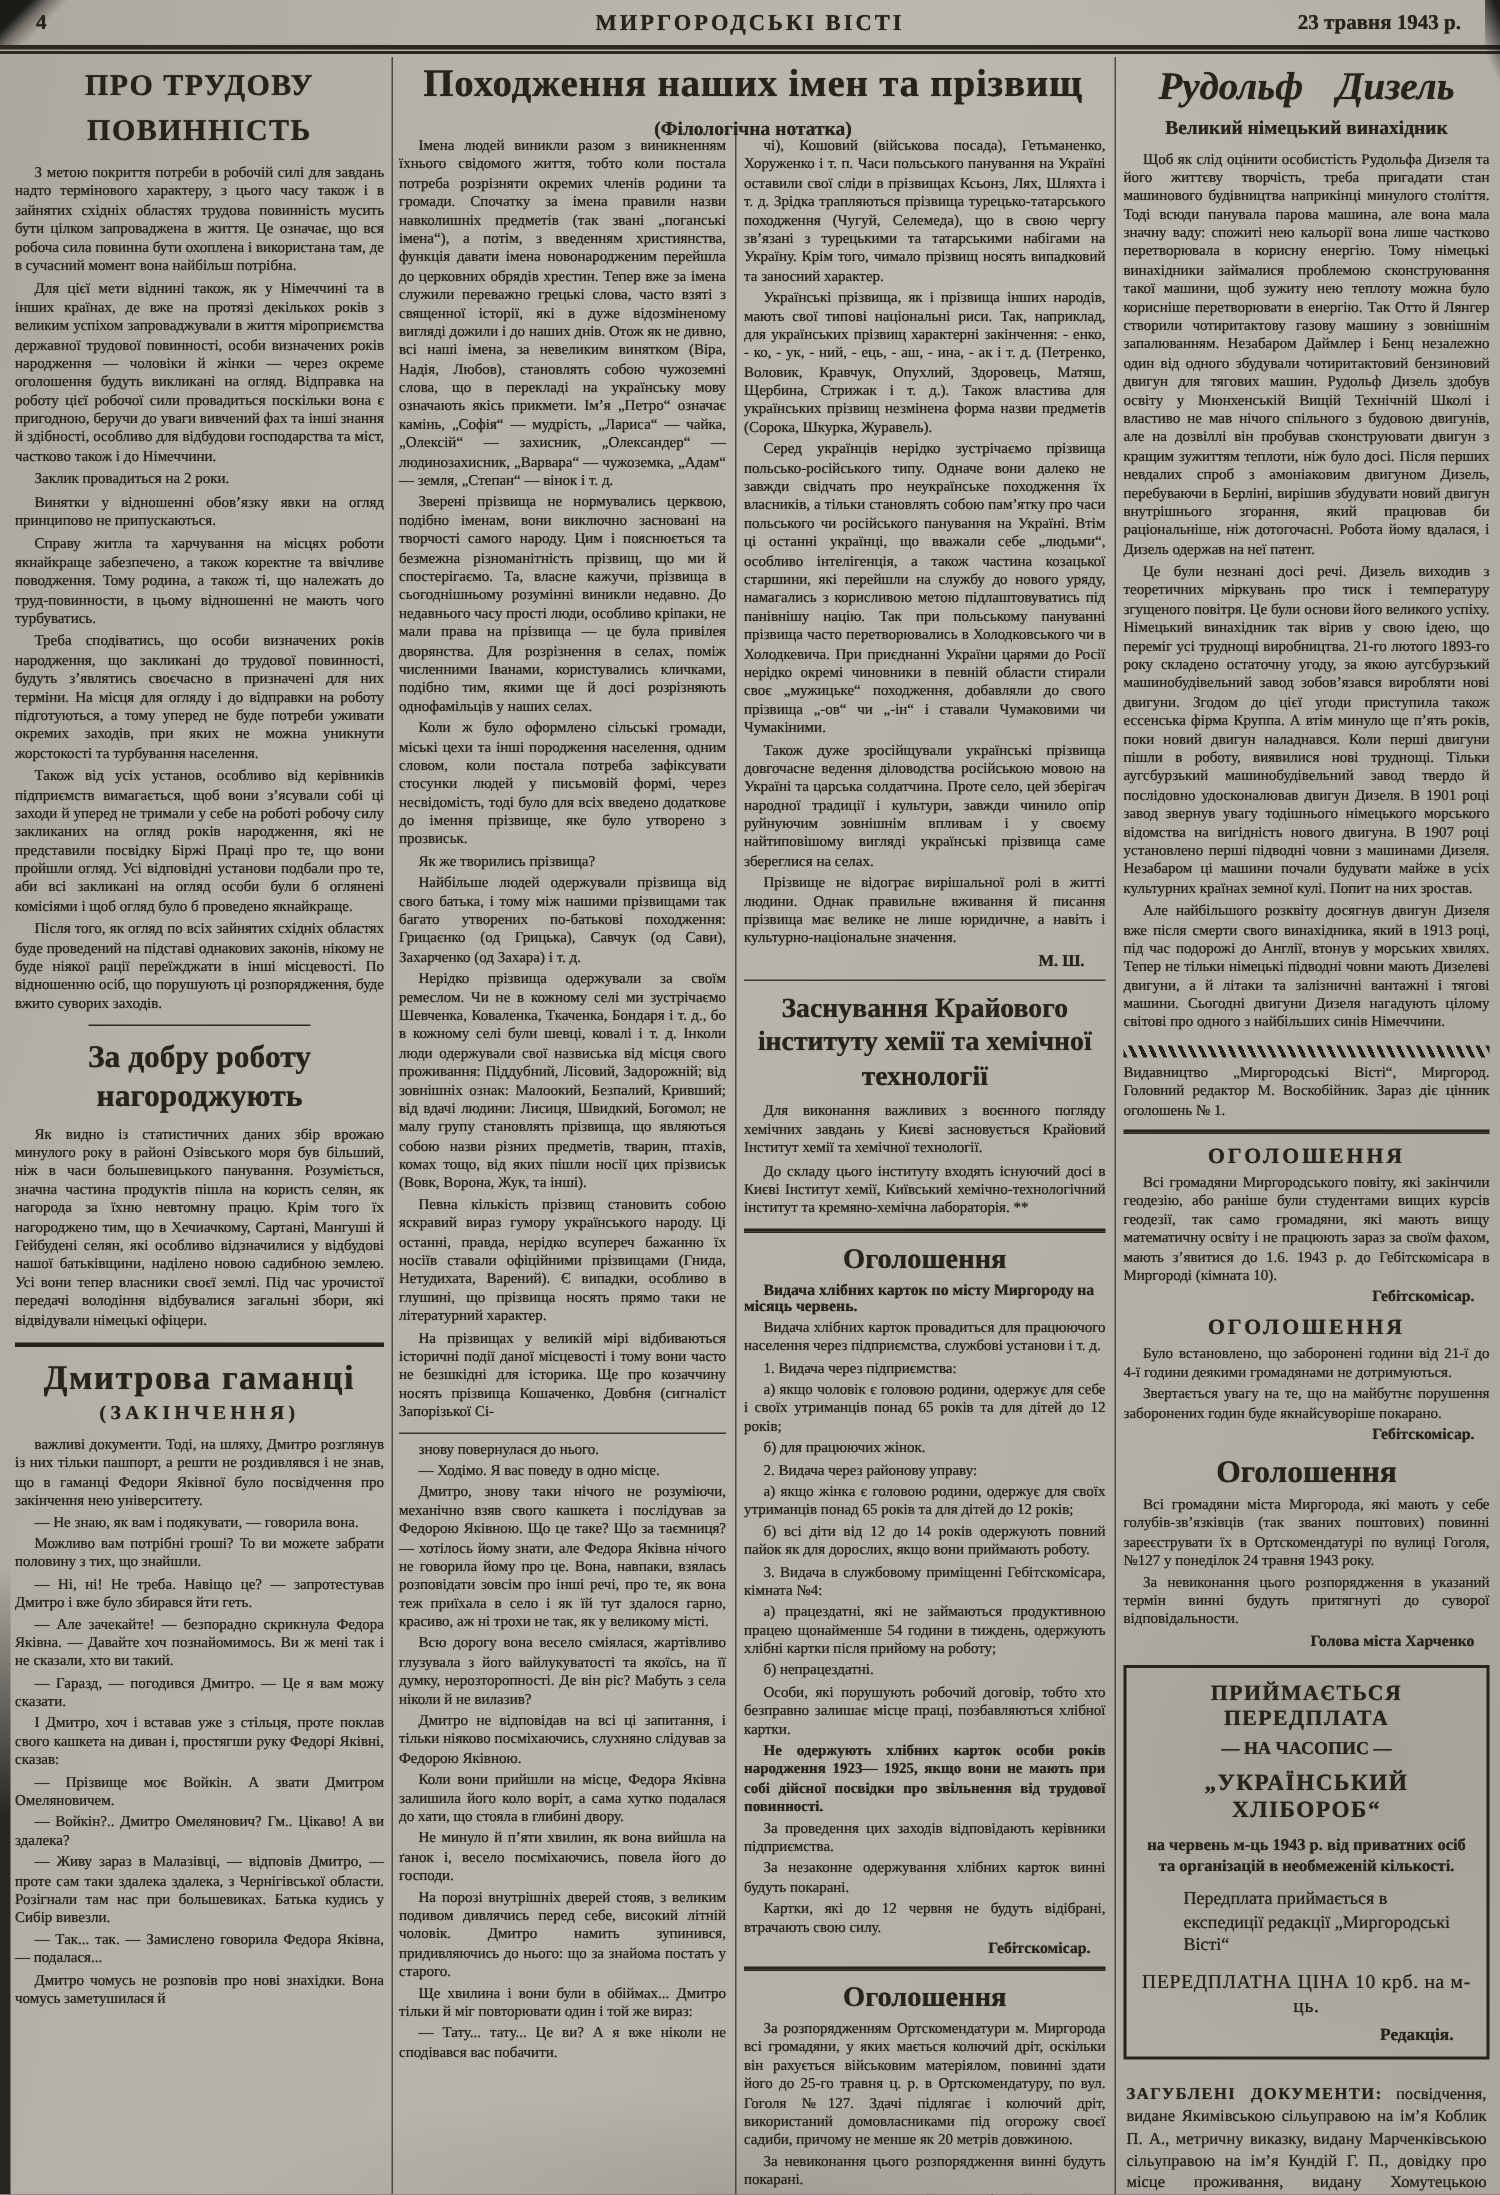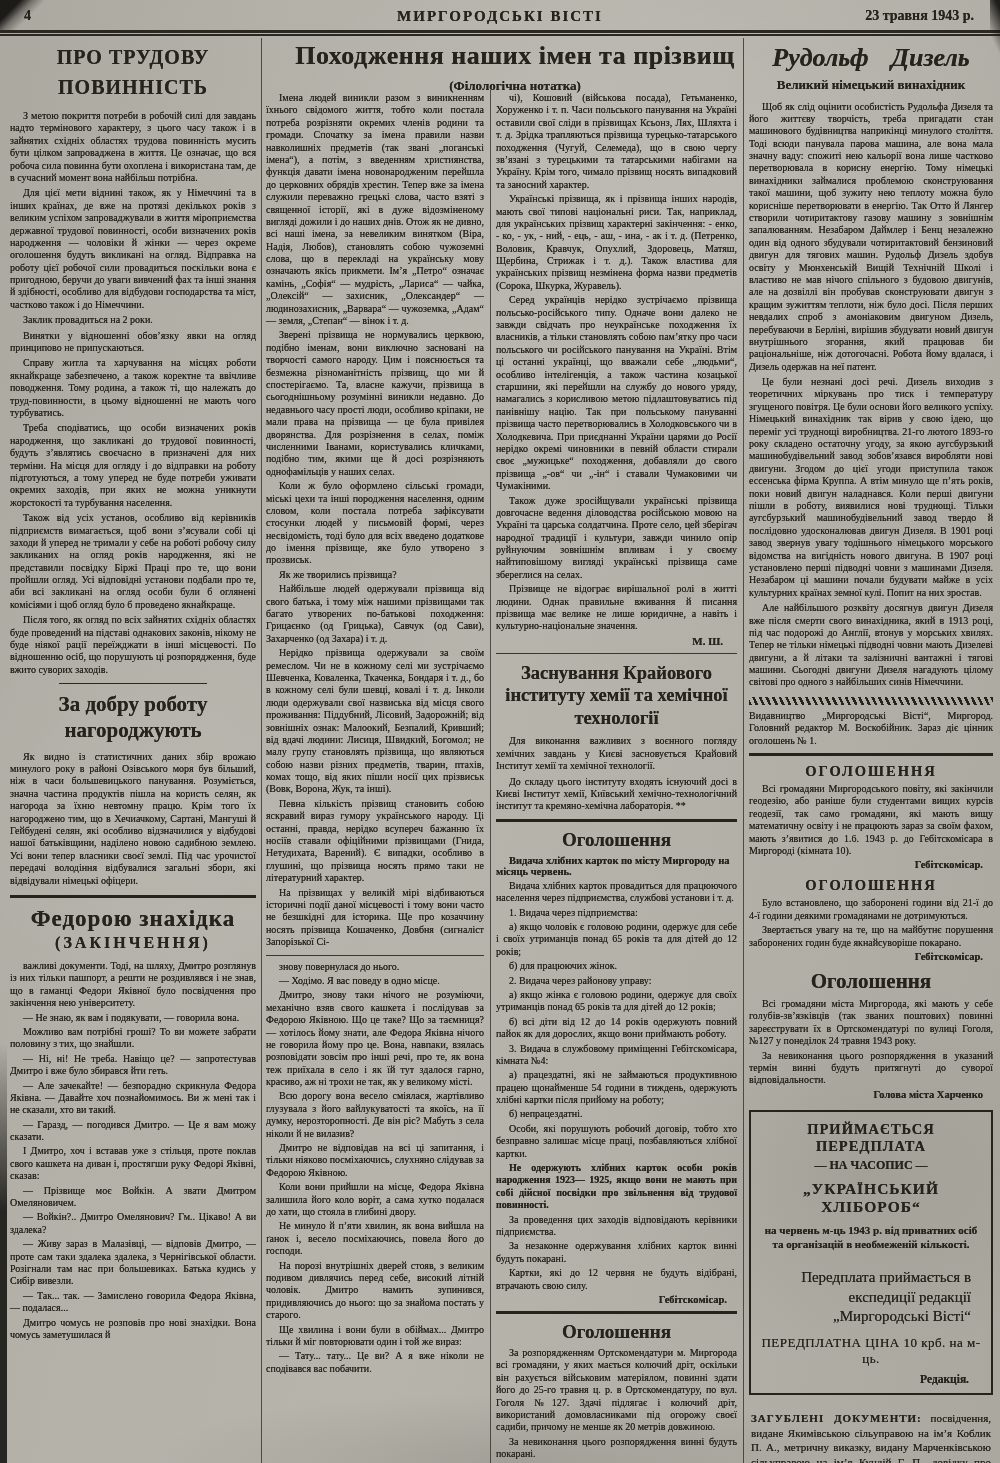--- a/index.html
+++ b/index.html
@@ -18,52 +18,52 @@
   .hdr{position:absolute;left:0;top:6px;width:1000px;height:24px;}
   .hdr .pn{position:absolute;left:24px;top:2px;font-size:14px;font-weight:bold;}
   .hdr .mh{position:absolute;left:0;width:1000px;text-align:center;top:2px;font-size:15px;font-weight:bold;letter-spacing:2px;}
   .hdr .dt{position:absolute;right:26px;top:2px;font-size:14px;font-weight:bold;}
   .hrule{position:absolute;left:0;top:30px;width:1000px;height:6px;
     border-top:3px solid #2b2822;border-bottom:2px solid #2b2822;}
   
   .vr{position:absolute;width:1px;background:rgba(43,40,34,.75);}
   
   .colA{position:absolute;left:10px;top:40px;width:246px;}
-  .midhead{position:absolute;left:279px;top:42px;width:472px;text-align:center;}
+  .midhead{position:absolute;left:266px;top:42px;width:472px;text-align:center;}
   .colB{position:absolute;left:266px;top:92px;width:218px;}
   .colC{position:absolute;left:496px;top:92px;width:241px;}
   .colD{position:absolute;left:749px;top:42px;width:244px;}
   
   .bt{font-size:10px;line-height:1.24;text-align:justify;}
   .bt p{margin:0 0 3px 0;text-indent:13px;}
   .bt.tight p{margin-bottom:2px;}
   .h-big{font-weight:bold;text-align:center;font-size:20px;line-height:1.5;letter-spacing:1px;margin:2px 0 8px;}
   .h-mid{font-weight:bold;font-size:26px;letter-spacing:.5px;line-height:1.1;margin:0;}
   .h-sub{font-weight:bold;font-size:13px;margin-top:7px;}
   .h-sec{font-weight:bold;text-align:center;font-size:21px;line-height:1.25;margin:6px 0 7px;}
   .h-sec2{font-weight:bold;text-align:center;font-size:23px;margin:8px 0 2px;letter-spacing:1px;}
-  .h-kicker{text-align:center;font-weight:bold;font-size:16px;letter-spacing:3px;margin:2px 0 8px;}
+  .h-kicker{text-align:center;font-weight:bold;font-size:13px;letter-spacing:3px;margin:2px 0 8px;}
   .h-inst{font-weight:bold;text-align:center;font-size:18.5px;line-height:1.22;margin:8px 0 6px;}
   .h-ann{font-weight:bold;text-align:center;font-size:19px;margin:7px 0 4px;}
   .h-annCaps{font-weight:bold;text-align:center;font-size:14.5px;letter-spacing:2px;margin:7px 0 3px;}
   .lead{font-weight:bold;text-indent:13px;font-size:10.5px;margin:0 0 3px;}
   .note{font-weight:bold;}
   .sign{text-align:right;font-weight:bold;font-size:10.5px;padding-right:10px;margin:2px 0 4px;}
   .byline{text-align:right;font-weight:bold;font-size:11px;padding-right:14px;margin-top:2px;}
   .dash-div{width:60%;margin:7px auto;border-top:1.5px solid #2b2822;}
   .rule-heavy{border-top:3.5px solid #26231d;margin:8px 0 2px;}
   .rule-thin{border-top:1px solid #3a372f;margin:6px 0 5px;}
   .rule-dbl{border-top:2px solid #26231d;border-bottom:1px solid #26231d;height:3px;margin:6px 0 4px;}
   .hatch{height:8px;margin:8px 0 5px;background:repeating-linear-gradient(65deg,#26231d 0 2.5px,transparent 2.5px 6px);}
   .subbox{border:2.5px solid #26231d;padding:9px 8px 6px;margin-top:10px;text-align:center;}
   .subbox .l1{font-weight:bold;font-size:14.5px;letter-spacing:1px;}
   .subbox .l2{font-weight:bold;font-size:12px;margin-top:3px;}
   .subbox .l3{font-weight:bold;font-size:15.5px;letter-spacing:1px;margin-top:7px;}
   .subbox .l4{font-weight:bold;font-size:11px;margin-top:7px;line-height:1.3;}
-  .subbox .l5{font-size:15px;margin:17px 12px 0;line-height:1.3;text-align:right;padding-left:18px;}
+  .subbox .l5{font-size:12px;margin:7px 12px 0;line-height:1.3;text-align:left;padding-left:18px;}
   .subbox .l6{font-weight:normal;font-size:13px;margin-top:8px;letter-spacing:.5px;}
   .subbox .l7{font-weight:bold;font-size:11.5px;text-align:right;margin:6px 14px 2px 0;}
   .lost{margin-top:16px;font-size:11px;line-height:1.35;text-align:justify;padding:0 2px;}
   .lost .ld{font-weight:bold;letter-spacing:1px;}
   
   .sm{position:absolute;pointer-events:none;}
   .sm-tl{left:0;top:0;width:44px;height:30px;background:linear-gradient(135deg,rgba(20,19,15,.95) 0 28%,rgba(20,19,15,.35) 45%,transparent 62%);}
   .sm-tr{right:0;top:0;width:22px;height:70px;background:linear-gradient(245deg,rgba(15,14,11,.9) 0 30%,transparent 70%);}
   .sm-bl{left:0;bottom:0;width:7px;height:420px;background:linear-gradient(to top,rgba(15,14,11,.85) 60%,transparent);}
   .sm-r1{right:2px;top:468px;width:10px;height:26px;border-radius:50%;background:radial-gradient(rgba(30,28,22,.55),transparent 70%);}
@@ -101,21 +101,21 @@
     </div>
     <div class="dash-div"></div>
     <div>
       <div class="h-sec" style="padding:0 20px;">За добру роботу нагороджують</div>
       <div class="bt">
           <p>Як видно із статистичних даних збір врожаю минулого року в районі Озівського моря був більший, ніж в часи большевицького панування. Розуміється, значна частина продуктів пішла на користь селян, як нагорода за їхню невтомну працю. Крім того їх нагороджено тим, що в Хечиачкому, Сартані, Мангуші й Гейбудені селян, які особливо відзначилися у відбудові нашої батьківщини, наділено новою садибною землею. Усі вони тепер власники своєї землі. Під час урочистої передачі володіння відбувалися загальні збори, які відвідували німецькі офіцери.</p>
         </div>
     </div>
     <div class="rule-heavy"></div>
     <div>
-      <div class="h-sec2">Федорою знахідка</div>
+      <div class="h-sec2">Дмитрова гаманці</div>
       <div class="h-kicker">(ЗАКІНЧЕННЯ)</div>
       <div class="bt tight">
           <p>важливі документи. Тоді, на шляху, Дмитро розглянув із них тільки пашпорт, а решти не роздивлявся і не знав, що в гаманці Федори Яківної було посвідчення про закінчення нею університету.</p>
           <p>— Не знаю, як вам і подякувати, — говорила вона.</p>
           <p>Можливо вам потрібні гроші? То ви можете забрати половину з тих, що знайшли.</p>
           <p>— Ні, ні! Не треба. Навіщо це? — запротестував Дмитро і вже було збирався йти геть.</p>
           <p>— Але зачекайте! — безпорадно скрикнула Федора Яківна. — Давайте хоч познайомимось. Ви ж мені так і не сказали, хто ви такий.</p>
           <p>— Гаразд, — погодився Дмитро. — Це я вам можу сказати.</p>
           <p>І Дмитро, хоч і вставав уже з стільця, проте поклав свого кашкета на диван і, простягши руку Федорі Яківні, сказав:</p>
           <p>— Прізвище моє Войкін. А звати Дмитром Омеляновичем.</p>

